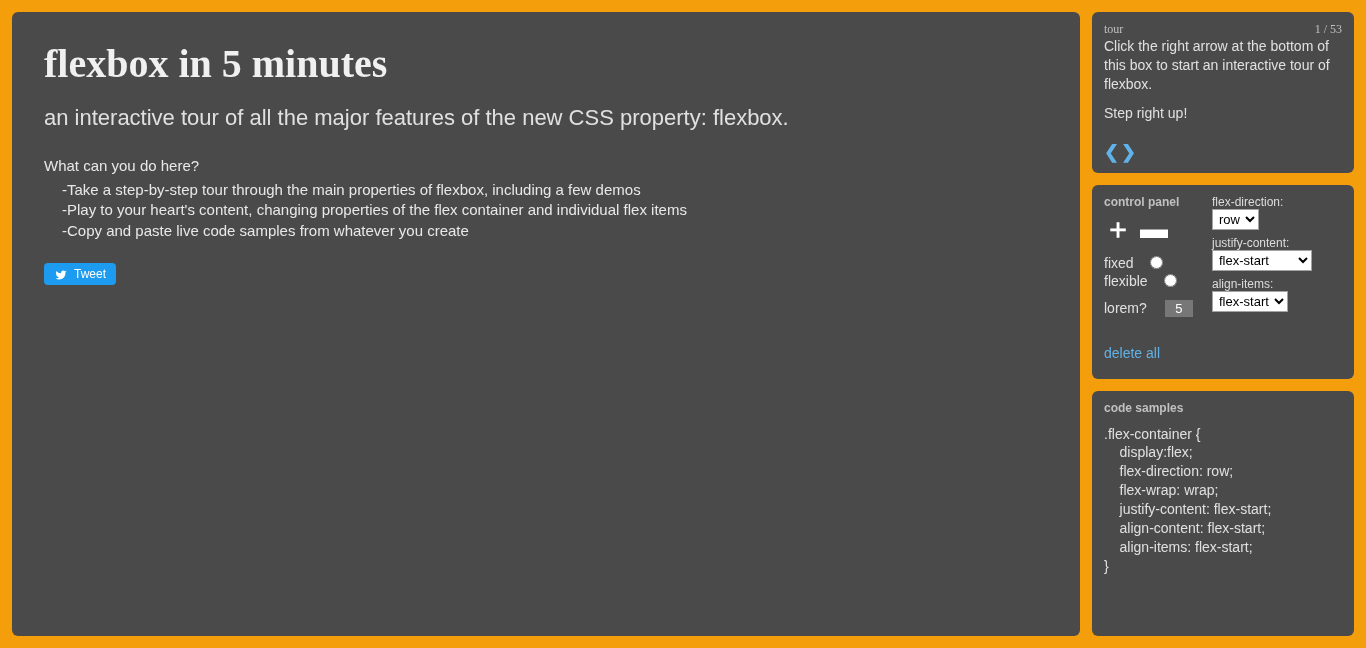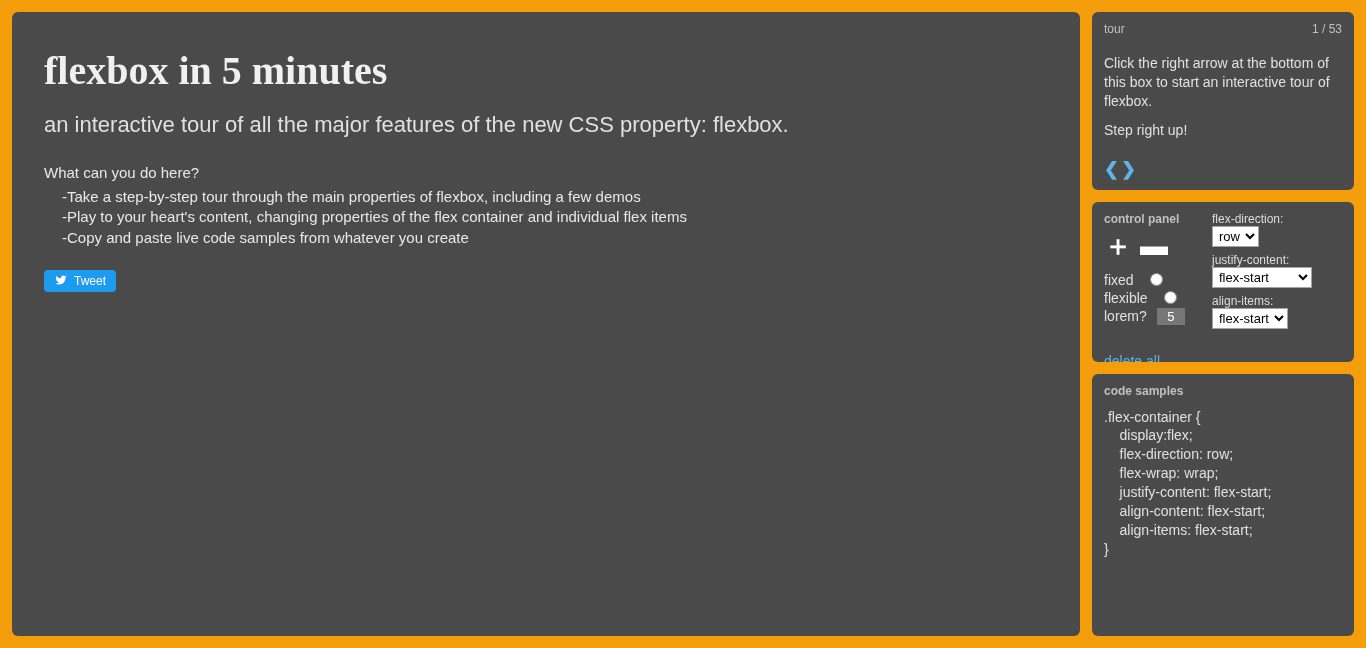--- a/index.html
+++ b/index.html
@@ -13,21 +13,21 @@
 }
 .layout {
   display: flex;
   gap: 12px;
   height: 100%;
 }
 .main {
   flex: 1;
   background: #4a4a4a;
   border-radius: 6px;
-  padding: 35px 32px;
+  padding: 28px 32px;
   color: #e8e8e8;
 }
 .main h1 {
   font-family: Georgia, 'Times New Roman', serif;
   font-size: 40px;
   font-weight: 600;
   color: #f0f0f0;
   margin-bottom: 18px;
 }
 .main .subtitle {
@@ -39,21 +39,21 @@
   font-size: 15px;
   margin-bottom: 6px;
 }
 .main .bullets {
   font-size: 15px;
   padding-left: 18px;
   line-height: 1.35;
 }
 .tweet-btn {
   display: inline-flex;
-  align-items: flex-start;
+  align-items: flex-end;
   gap: 6px;
   background: #1d9bf0;
   color: #fff;
   font-size: 12px;
   padding: 4px 10px;
   border-radius: 4px;
   margin-top: 22px;
   cursor: pointer;
   border: none;
 }
@@ -69,54 +69,54 @@
   color: #e0e0e0;
   padding: 10px 12px;
   position: relative;
   font-size: 13px;
 }
 .panel-header {
   display: flex;
   justify-content: space-between;
   font-size: 12px;
   color: #c0c0c0;
-  margin-bottom: 18px;
+  font-family: Liberation Serif, serif;
 }
 .tour-body p { margin-bottom: 10px; font-size: 14px; line-height: 1.35; }
 .tour-arrows {
   display: flex;
   gap: 2px;
   margin-top: 18px;
 }
 .tour-arrows span {
   color: #5fb3e8;
   font-size: 18px;
   font-weight: bold;
   cursor: pointer;
 }
 .control-panel {
   display: flex;
   gap: 8px;
   overflow-y: auto;
-  height: 160px;
+  height: 194px;
 }
 .cp-left { flex: 0 0 100px; }
 .cp-right { flex: 1; }
 .cp-title { font-size: 12px; color: #c0c0c0; margin-bottom: 6px; font-weight: 600;}
 .plusminus { display: flex; gap: 8px; margin-bottom: 12px; }
 .plusminus .plus, .plusminus .minus {
   color: #fff;
   font-size: 28px;
   font-weight: bold;
   cursor: pointer;
   line-height: 1;
 }
 .radio-row { display: flex; align-items: center; gap: 16px; font-size: 14px; margin-bottom: 2px; }
 .radio-row input[type=radio] { cursor: pointer; }
-.lorem-row { display:flex; align-items:center; gap:10px; font-size:14px; margin-top:2px;}
+.lorem-row { display:flex; align-items:center; gap:18px; font-size:14px; margin-top:11px;}
 .lorem-row input { width: 28px; text-align: center; background:#777; border:none; color:#fff; font-size:13px; padding:1px;}
 .link-action { color: #5fb3e8; font-size: 14px; cursor: pointer; margin-top: 28px; display: block; }
 .prop-group { margin-bottom: 6px; }
 .prop-label { font-size: 12px; color: #ddd; }
 .prop-group select {
   font-size: 13px;
   background: #fff;
   border: 1px solid #a3a3a3;
   padding: 1px 2px;
   cursor: pointer;

